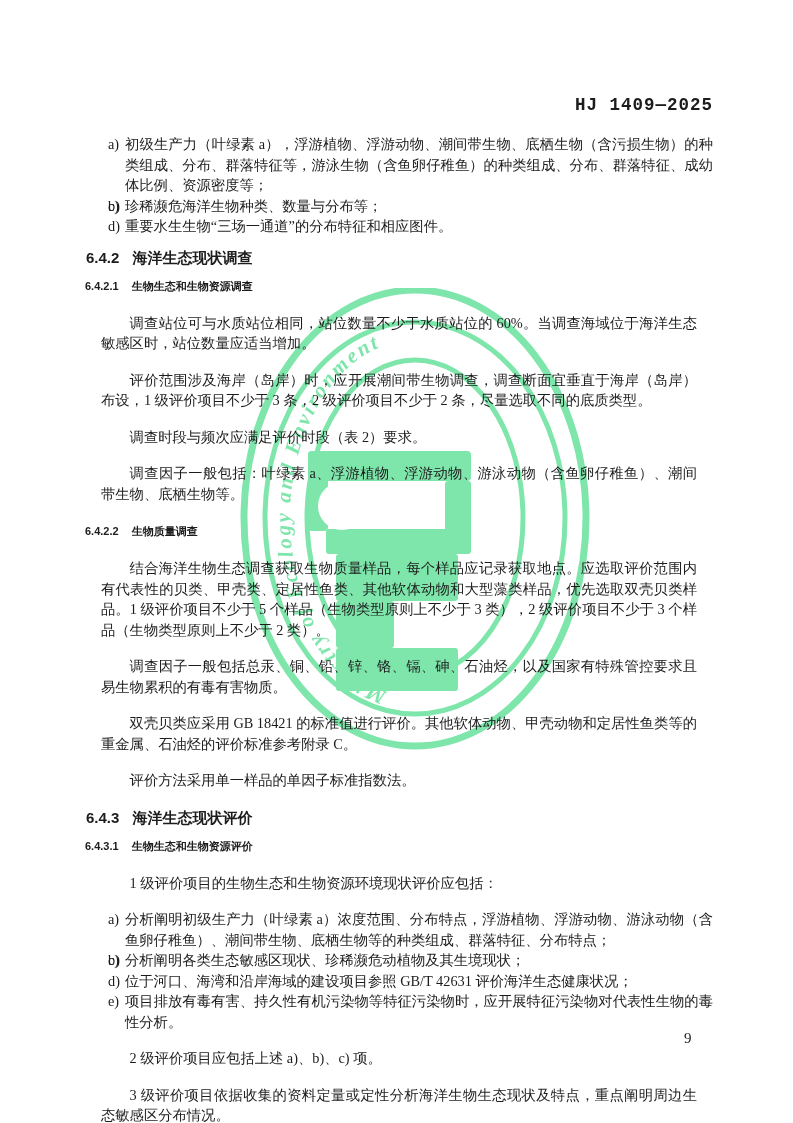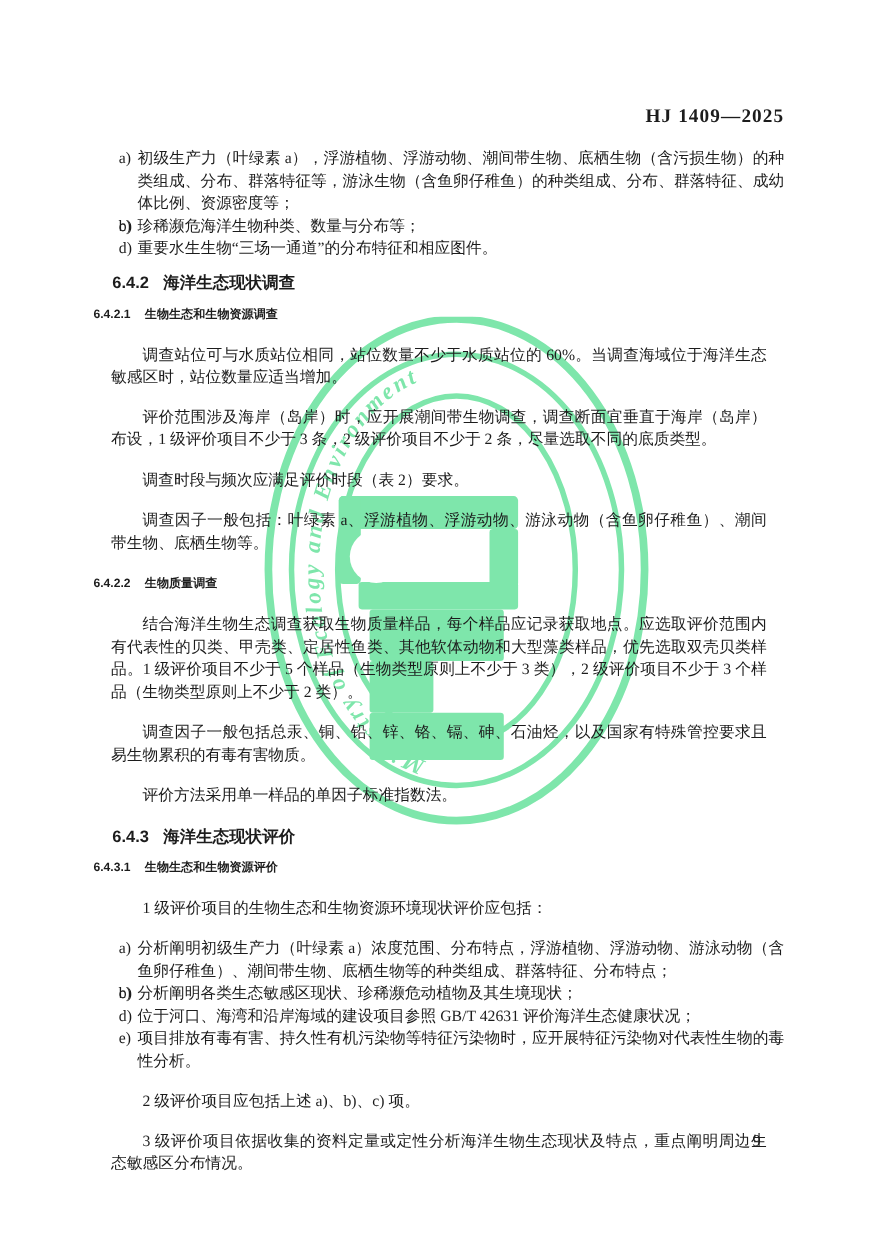--- a/index.html
+++ b/index.html
@@ -6,42 +6,42 @@
   body{
     width:793px;height:1123px;position:relative;overflow:hidden;
     background:#ffffff;
     font-family:"Liberation Serif","DejaVu Serif",serif;
   }
   .page{position:absolute;inset:0;background:#ffffff;color:#1c1c1c}
 
   
   .doc-header{
     position:absolute;top:95px;right:80px;z-index:2;
-    font-family:Liberation Serif, serif;
+    font-family:Liberation Mono, monospace;
     font-weight:bold;font-size:17.5px;letter-spacing:1px;
   }
 
   
   .watermark{position:absolute;left:230px;top:288px;z-index:0;opacity:.92}
   .wm-ring-text{
     font-family:"Liberation Serif","DejaVu Serif",serif;
     font-style:italic;font-weight:bold;font-size:21px;letter-spacing:2.5px;
   }
 
   
   .content{
     position:absolute;left:85px;top:134px;width:628px;z-index:1;
     font-size:14.3px;line-height:20.5px;color:#1c1c1c;
   }
   .li{position:relative;padding-left:40px;text-align:justify}
   .li .mk{position:absolute;left:23px;top:0}
   .p{margin:16px;text-indent:2em;text-align:justify}
   .h2{
     font-family:"Liberation Sans","DejaVu Sans",sans-serif;
-    font-weight:bold;font-size:15px;line-height:22px;margin:10px 17px 6px;
+    font-weight:bold;font-size:15px;line-height:22px;margin:10px 1px 6px;
   }
   .h3{
     font-family:"Liberation Sans","DejaVu Sans",sans-serif;
     font-weight:bold;font-size:11px;line-height:22px;margin:6px 0 2px;
   }
   .hnum{margin-right:13px}
 
   .page-num{
     position:absolute;top:1030px;left:684px;z-index:1;
     font-size:15px;font-family:"Liberation Serif","DejaVu Serif",serif;
@@ -106,20 +106,21 @@
     <p class="p">调查站位可与水质站位相同，站位数量不少于水质站位的 60%。当调查海域位于海洋生态敏感区时，站位数量应适当增加。</p>
     <p class="p">评价范围涉及海岸（岛岸）时，应开展潮间带生物调查，调查断面宜垂直于海岸（岛岸）布设，1 级评价项目不少于 3 条，2 级评价项目不少于 2 条，尽量选取不同的底质类型。</p>
     <p class="p">调查时段与频次应满足评价时段（表 2）要求。</p>
     <p class="p">调查因子一般包括：叶绿素 a、浮游植物、浮游动物、游泳动物（含鱼卵仔稚鱼）、潮间带生物、底栖生物等。</p>
 
     <h4 class="h3">
       <span class="hnum">6.4.2.2</span><span>生物质量调查</span>
     </h4>
     <p class="p">结合海洋生物生态调查获取生物质量样品，每个样品应记录获取地点。应选取评价范围内有代表性的贝类、甲壳类、定居性鱼类、其他软体动物和大型藻类样品，优先选取双壳贝类样品。1 级评价项目不少于 5 个样品（生物类型原则上不少于 3 类），2 级评价项目不少于 3 个样品（生物类型原则上不少于 2 类）。</p>
     <p class="p">调查因子一般包括总汞、铜、铅、锌、铬、镉、砷、石油烃，以及国家有特殊管控要求且易生物累积的有毒有害物质。</p>
+    <p class="p">双壳贝类应采用 GB 18421 的标准值进行评价。其他软体动物、甲壳动物和定居性鱼类等的重金属、石油烃的评价标准参考附录 C。</p>
     <p class="p">评价方法采用单一样品的单因子标准指数法。</p>
 
     <h3 class="h2">
       <span class="hnum">6.4.3</span><span>海洋生态现状评价</span>
     </h3>
 
     <h4 class="h3">
       <span class="hnum">6.4.3.1</span><span>生物生态和生物资源评价</span>
     </h4>
     <p class="p">1 级评价项目的生物生态和生物资源环境现状评价应包括：</p>

